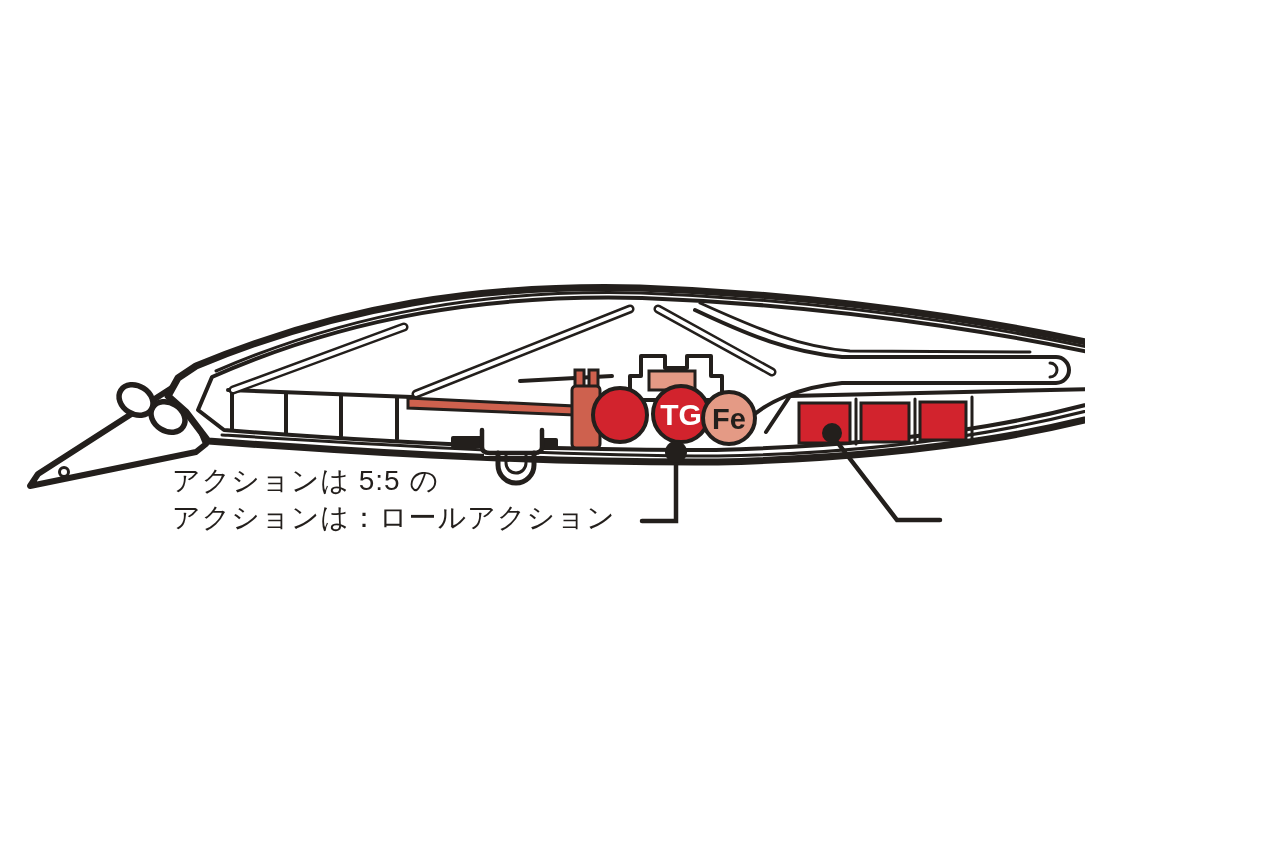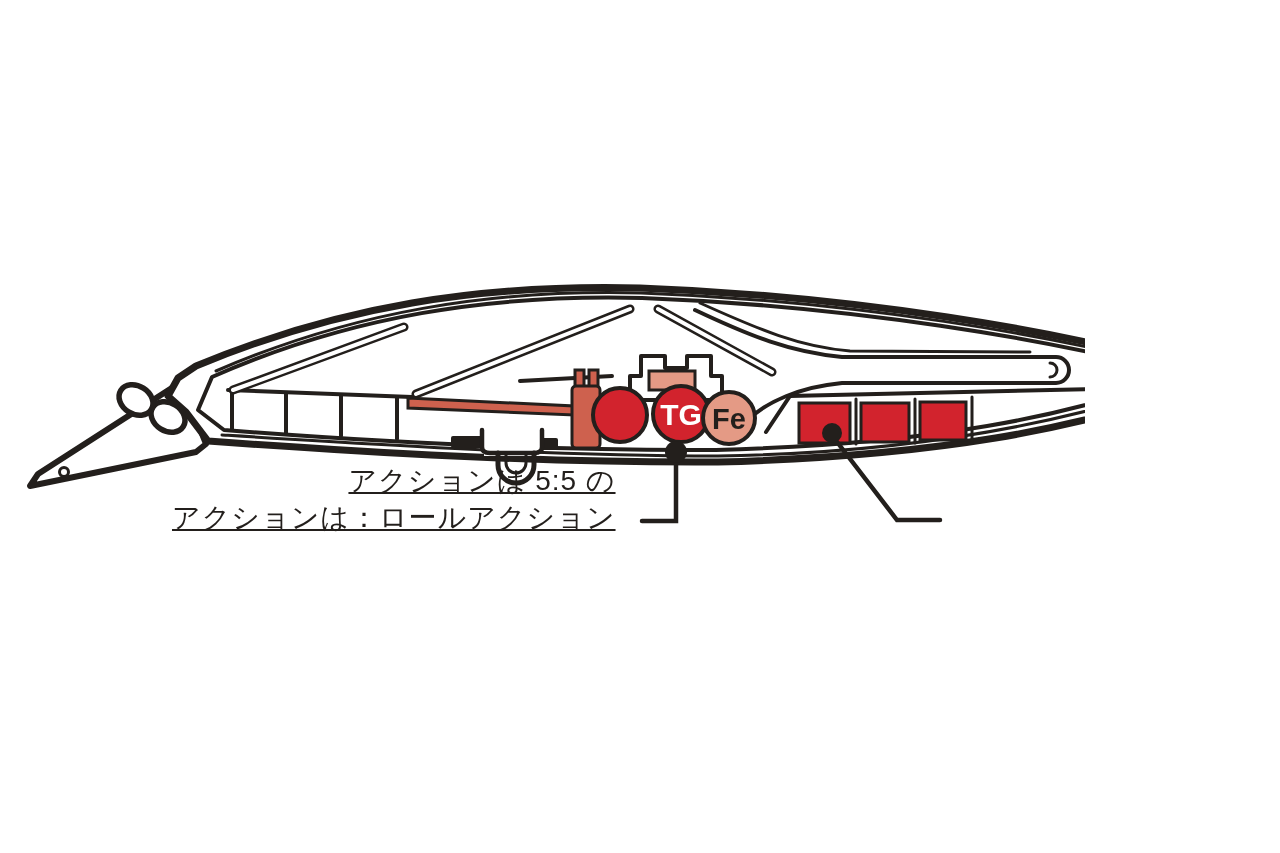--- a/index.html
+++ b/index.html
@@ -9,21 +9,20 @@
     --c-line:#231f1c;
     --c-background:#ffffff;
   }
   html,body{margin:0;padding:0;background:#fff;}
   .canvas{
     position:relative;
     width:1085px;height:853px;
     background:var(--c-background);
     overflow:hidden;
     font-family:"Liberation Sans","DejaVu Sans",sans-serif;
-    text-align:right;
   }
   svg{position:absolute;left:0;top:0;}
   
   .ol   {stroke:var(--c-line);stroke-width:7;fill:#fff;stroke-linejoin:round;stroke-linecap:round;}
   .iw   {stroke:var(--c-line);stroke-width:4;fill:none;stroke-linejoin:round;stroke-linecap:round;}
   .ln   {stroke:var(--c-line);stroke-width:4;fill:none;stroke-linecap:round;}
   .ln3  {stroke:var(--c-line);stroke-width:3;fill:none;stroke-linecap:round;}
   .strutB{stroke:var(--c-line);stroke-width:9;fill:none;stroke-linecap:round;}
   .strutW{stroke:#fff;stroke-width:4;fill:none;stroke-linecap:round;}
   .f-red    {fill:var(--c-red);stroke:var(--c-line);stroke-width:3;}
@@ -39,21 +38,21 @@
   
   .annotation{
     position:absolute;
     color:var(--c-line);
     font-size:28px;
     line-height:37px;
     letter-spacing:1px;
     white-space:nowrap;
   }
   .annotation span{display:block;}
-  #anno-action{left:172px;top:462px;text-decoration:underline;}
+  #anno-action{left:172px;top:462px;}
   #anno-weight{left:944px;top:478px;}
 </style>
 </head>
 <body>
 
 <div class="canvas">
 
   <svg width="1280" height="853" viewBox="0 0 1280 853">
 
     <g>

